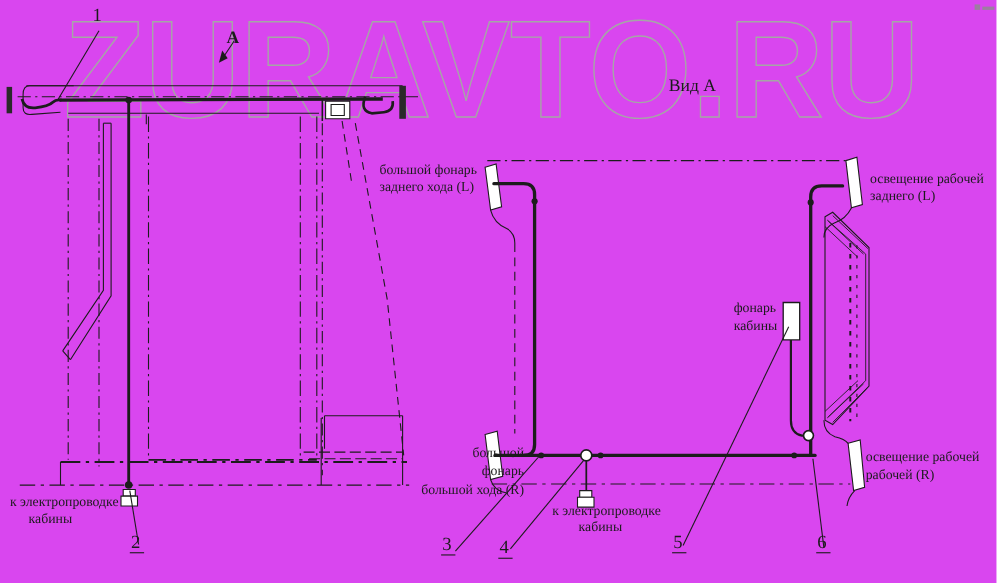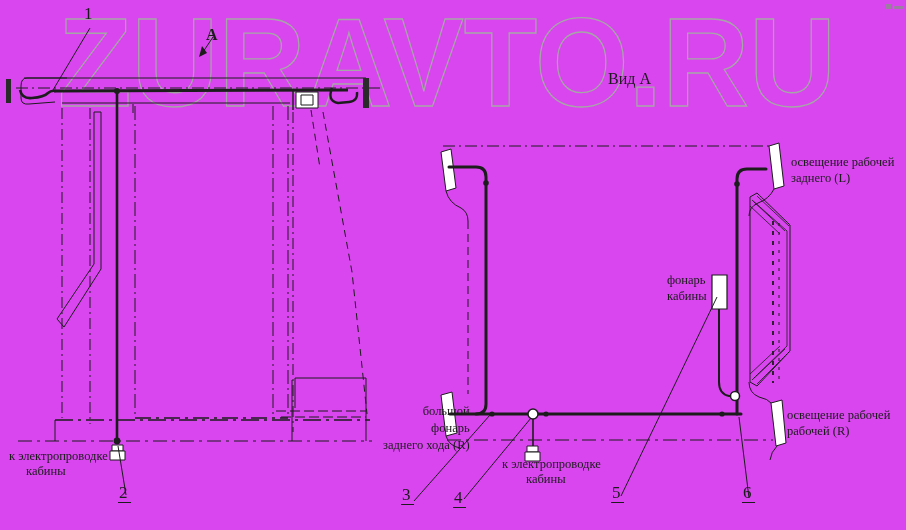--- a/index.html
+++ b/index.html
@@ -170,35 +170,39 @@
   <div class="callout" style="left:84px;top:5px;">
     <span>1</span>
   </div>
   <div class="view-letter" style="left:206px;top:26px;">
     <span>А</span>
   </div>
   <div class="view-title" style="left:608px;top:70px;">
     <span>Вид А</span>
   </div>
 
+  <div class="lbl" style="left:345px;top:146px;">
+    <span>большой фонарь</span>
+    <span>заднего хода (L)</span>
+  </div>
 
   <div class="lbl" style="left:791px;top:154px;">
     <span>освещение рабочей</span>
     <span>заднего (L)</span>
   </div>
 
   <div class="lbl" style="left:667px;top:272px;">
     <span>фонарь</span>
     <span>кабины</span>
   </div>
 
   <div class="lbl" style="left:383px;top:403px;line-height:17px;text-align:right;">
     <span>большой</span>
     <span>фонарь</span>
-    <span>заднего хода (R)</span>
+    <span>большой хода (R)</span>
   </div>
 
   <div class="lbl" style="left:787px;top:407px;">
     <span>освещение рабочей</span>
     <span>рабочей (R)</span>
   </div>
 
   <div class="lbl" style="left:9px;top:449px;line-height:15px;">
     <span>к  электропроводке</span>
     <span class="indent1">кабины</span>

